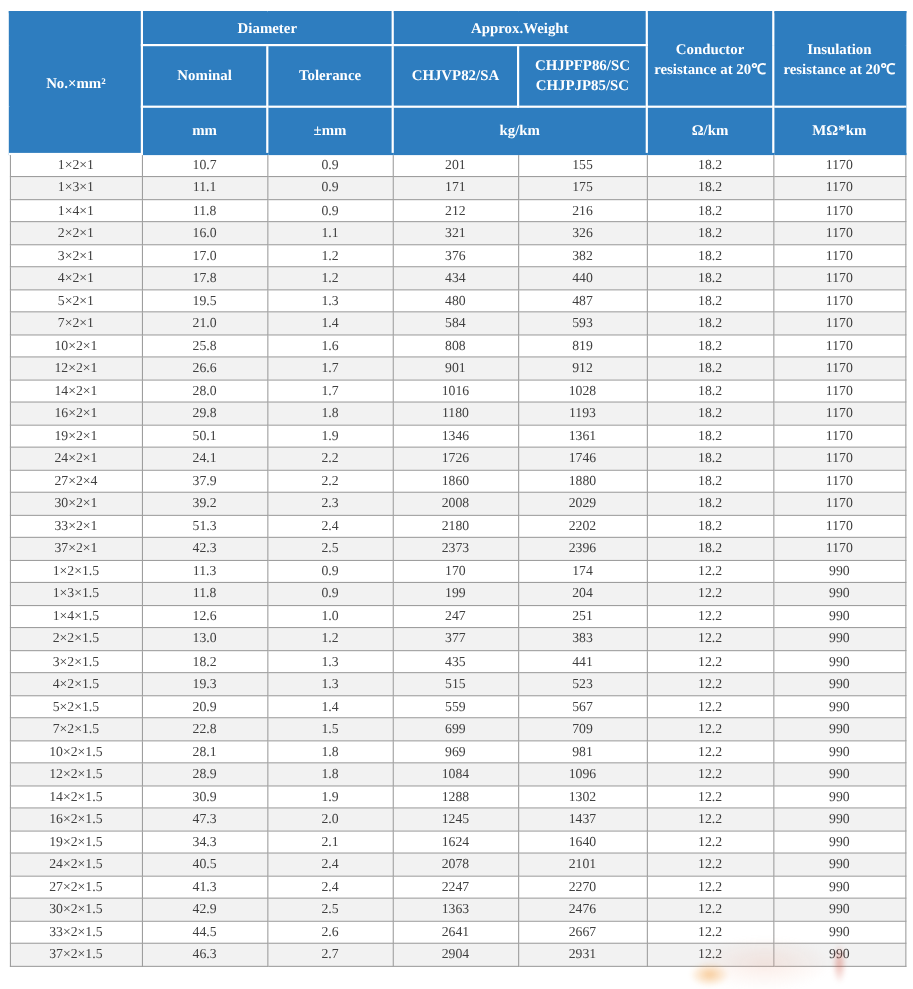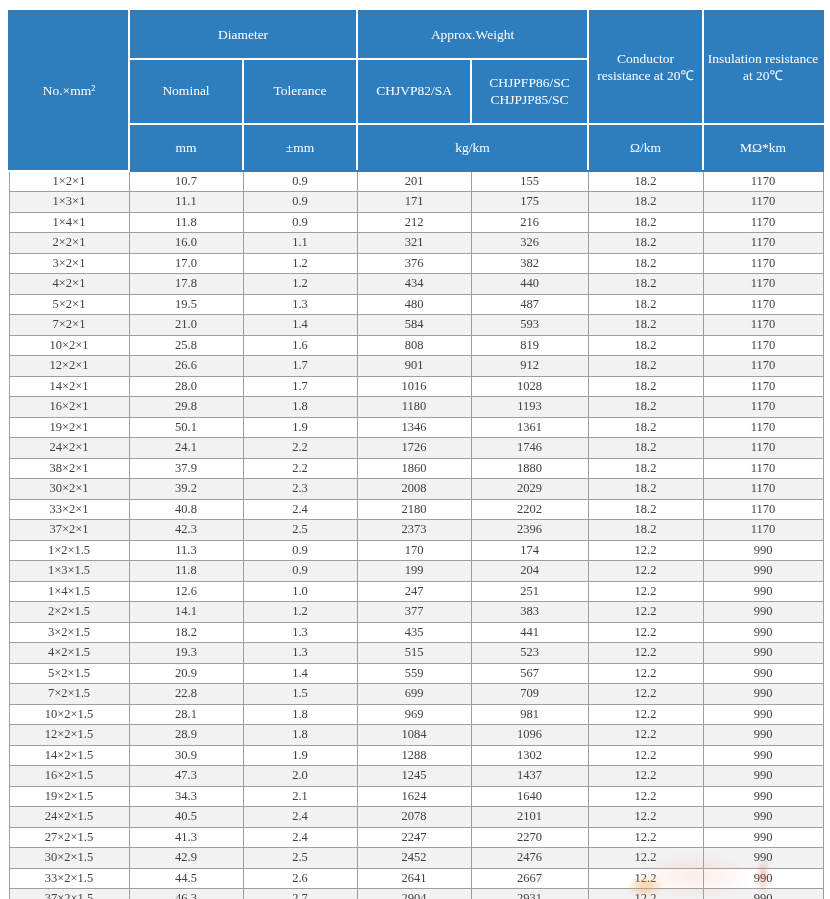--- a/index.html
+++ b/index.html
@@ -8,26 +8,26 @@
     position:relative; width:830px; height:899px; background:#fff;
     font-family:"Liberation Serif", serif;
   }
   table.spec {
     position:absolute; left:8px; top:10px; width:814px;
     border-collapse:collapse; table-layout:fixed;
   }
   thead th {
     background:var(--header-bg,#2e7dbf);
     color:var(--header-text,#ffffff);
-    font-weight:normal; font-size:13.5px; line-height:1.3;
-    border:2px solid #ffffff; padding:14px 2px; text-align:center; vertical-align:middle;
+    font-weight:bold; font-size:13.5px; line-height:1.3;
+    border:2px solid #ffffff; padding:1px 2px; text-align:center; vertical-align:middle;
   }
   thead tr.h1 { height:30px; }
   thead tr.h2 { height:56px; }
-  thead tr.h3 { height:32px; }
+  thead tr.h3 { height:43px; }
   thead tr.h1 th { border-top-color:var(--header-bg,#2e7dbf); }
   thead tr.h3 th { border-bottom-color:var(--header-bg,#2e7dbf); }
   thead th.edge-l { border-left-color:var(--header-bg,#2e7dbf); }
   thead th.edge-r { border-right-color:var(--header-bg,#2e7dbf); }
   tbody td {
     border:1px solid #9e9e9e;
     text-align:center; vertical-align:middle;
     font-size:12.5px; color:var(--body-text,#3f3f3f);
     height:20.5px; padding:0 2px;
     background:#ffffff;
@@ -200,40 +200,40 @@
         <tr>
           <td>24×2×1</td>
           <td>24.1</td>
           <td>2.2</td>
           <td>1726</td>
           <td>1746</td>
           <td>18.2</td>
           <td>1170</td>
         </tr>
         <tr>
-          <td>38×2×1</td>
+          <td>27×2×4</td>
           <td>37.9</td>
           <td>2.2</td>
           <td>1860</td>
           <td>1880</td>
           <td>18.2</td>
           <td>1170</td>
         </tr>
         <tr>
           <td>30×2×1</td>
           <td>39.2</td>
           <td>2.3</td>
           <td>2008</td>
           <td>2029</td>
           <td>18.2</td>
           <td>1170</td>
         </tr>
         <tr>
           <td>33×2×1</td>
-          <td>40.8</td>
+          <td>51.3</td>
           <td>2.4</td>
           <td>2180</td>
           <td>2202</td>
           <td>18.2</td>
           <td>1170</td>
         </tr>
         <tr>
           <td>37×2×1</td>
           <td>42.3</td>
           <td>2.5</td>
@@ -264,21 +264,21 @@
           <td>1×4×1.5</td>
           <td>12.6</td>
           <td>1.0</td>
           <td>247</td>
           <td>251</td>
           <td>12.2</td>
           <td>990</td>
         </tr>
         <tr>
           <td>2×2×1.5</td>
-          <td>14.1</td>
+          <td>13.0</td>
           <td>1.2</td>
           <td>377</td>
           <td>383</td>
           <td>12.2</td>
           <td>990</td>
         </tr>
         <tr>
           <td>3×2×1.5</td>
           <td>18.2</td>
           <td>1.3</td>
@@ -374,21 +374,21 @@
           <td>2.4</td>
           <td>2247</td>
           <td>2270</td>
           <td>12.2</td>
           <td>990</td>
         </tr>
         <tr>
           <td>30×2×1.5</td>
           <td>42.9</td>
           <td>2.5</td>
-          <td>2452</td>
+          <td>1363</td>
           <td>2476</td>
           <td>12.2</td>
           <td>990</td>
         </tr>
         <tr>
           <td>33×2×1.5</td>
           <td>44.5</td>
           <td>2.6</td>
           <td>2641</td>
           <td>2667</td>

